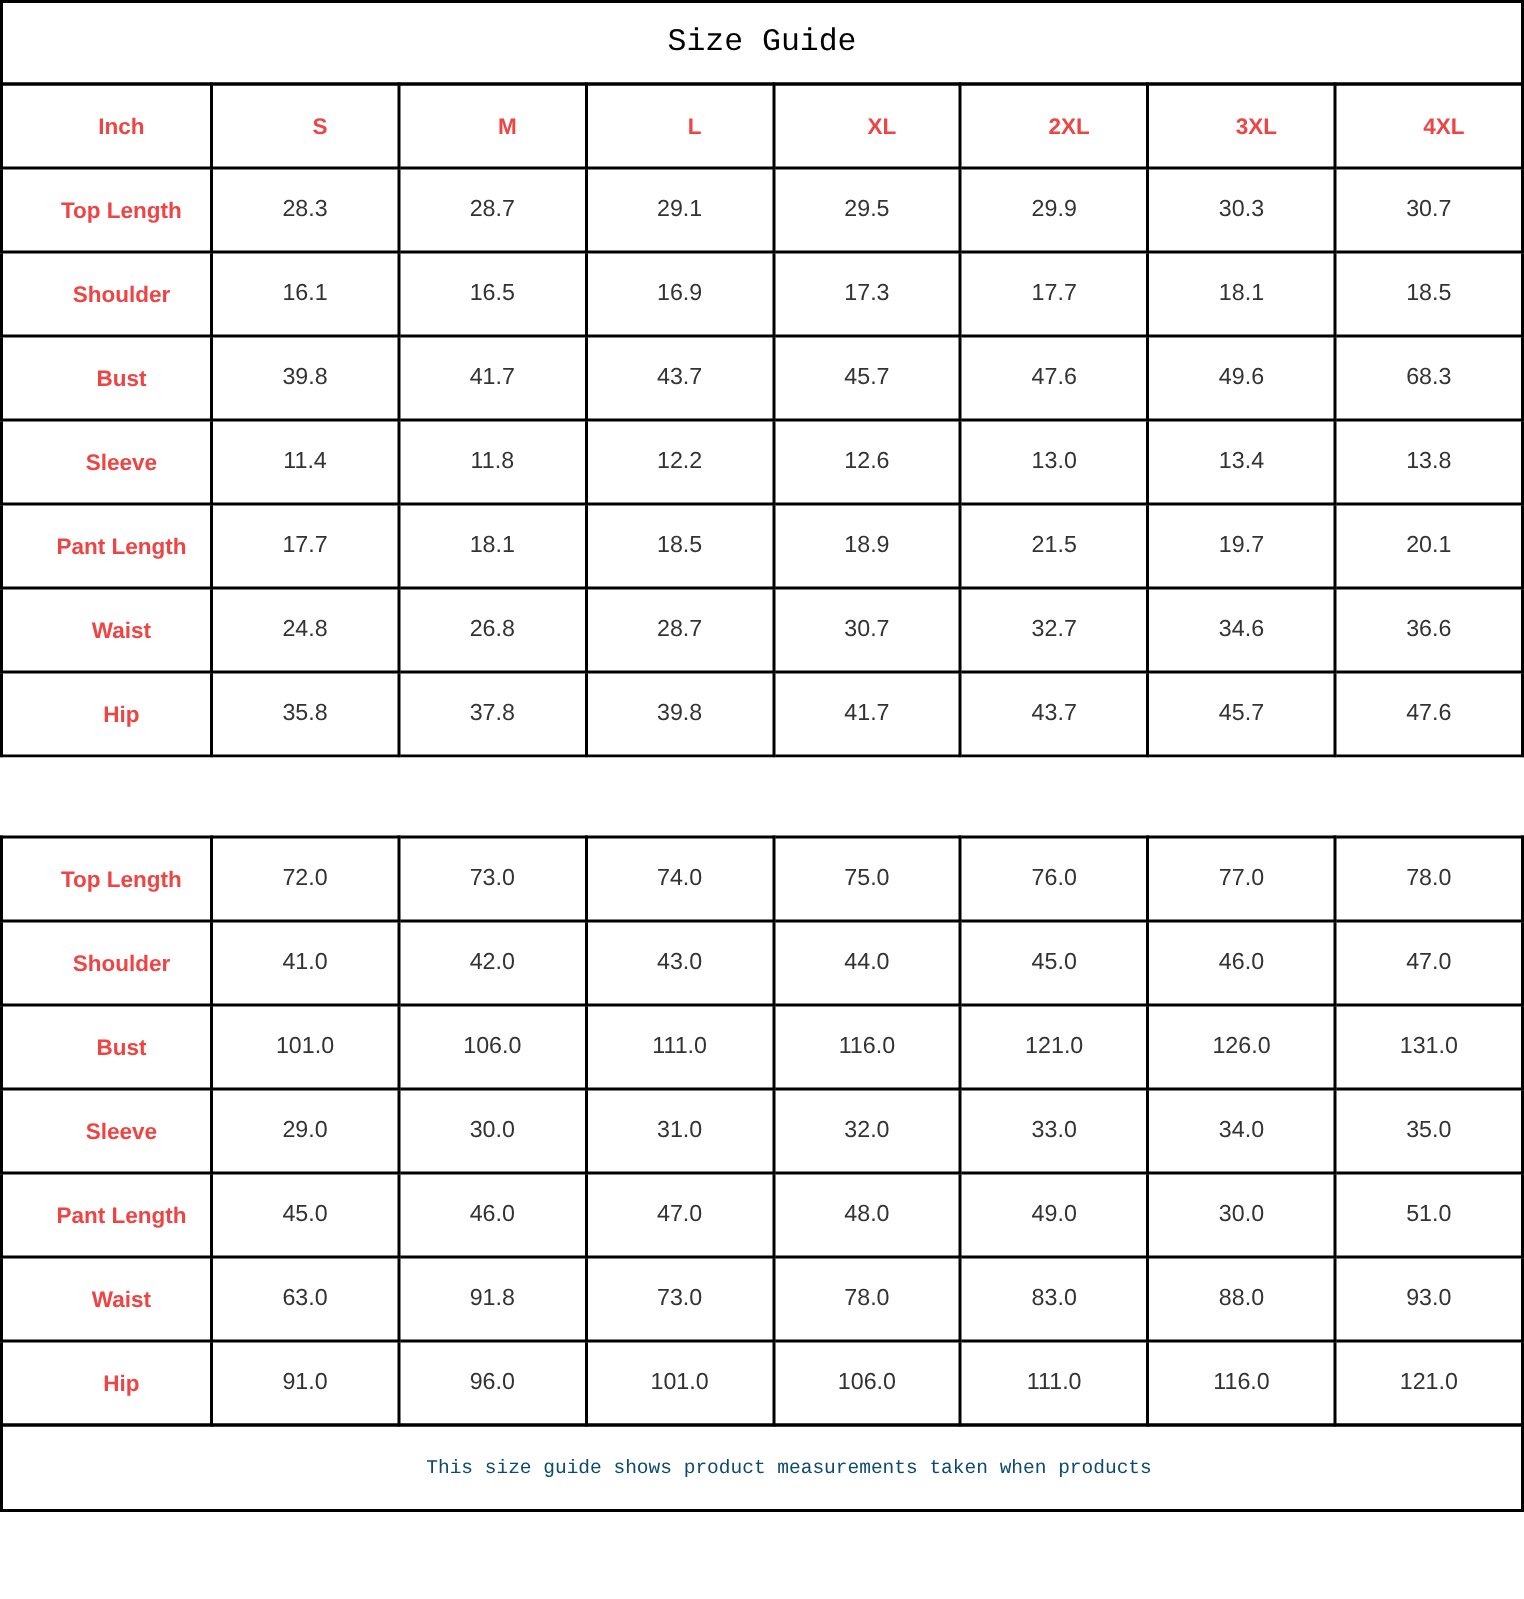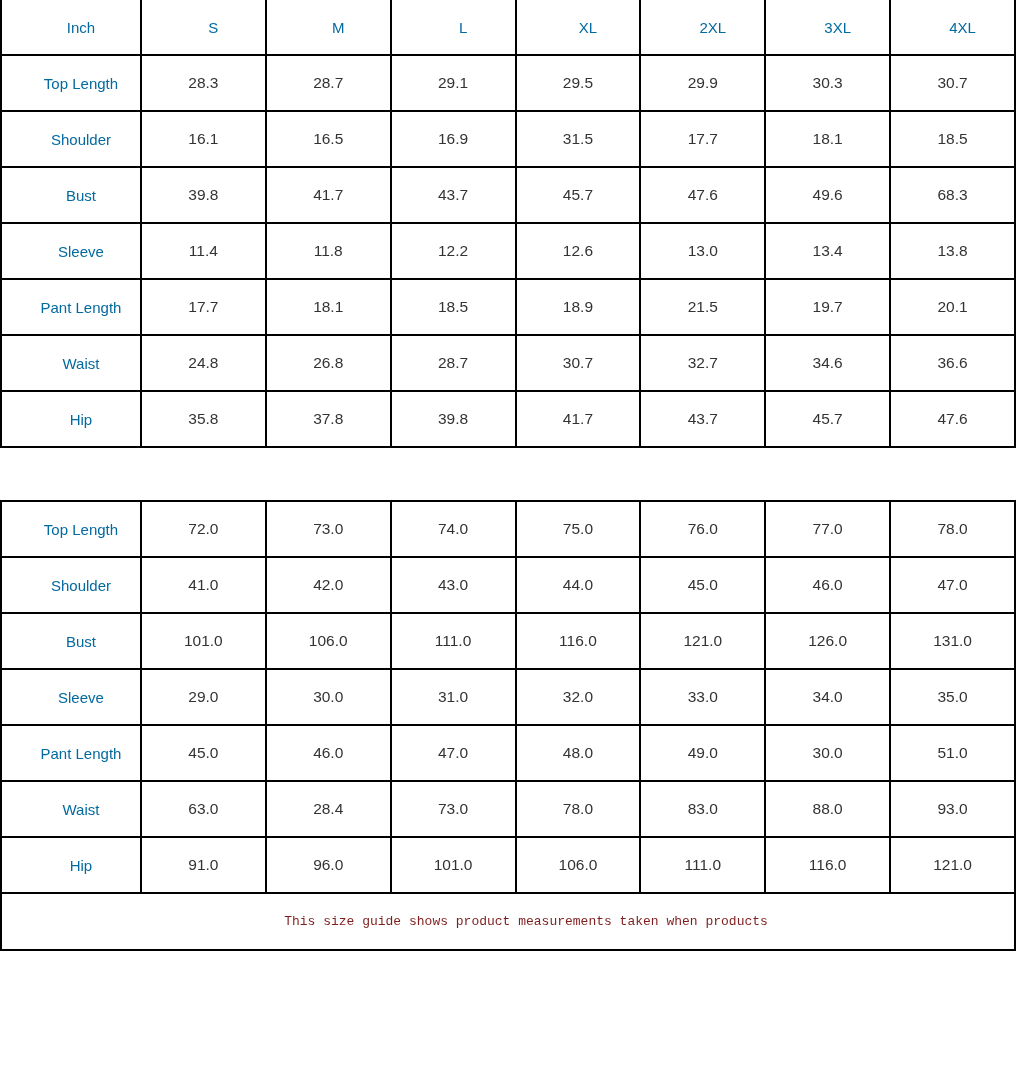--- a/index.html
+++ b/index.html
@@ -36,23 +36,23 @@
   table.size-table td {
     border: 2px solid #000000;
     height: 54px;
     text-align: center;
     vertical-align: middle;
     padding: 0;
     overflow: hidden;
     white-space: nowrap;
   }
   table.size-table th {
-    font-weight: normal;
+    font-weight: bold;
     font-size: 15px;
-    color: #0369a1;
+    color: #ef4444;
     padding-left: 20px;
   }
   table.size-table td.value {
     font-weight: normal;
     font-size: 15.5px;
     color: #333333;
   }
   .table-gap {
     width: 1016px;
     height: 52px;
@@ -62,33 +62,34 @@
     box-sizing: border-box;
     width: 1016px;
     height: 59px;
     border: 2px solid #000000;
     margin-top: -2px;
     display: flex;
     align-items: center;
     justify-content: center;
     font-family: "Liberation Mono", "DejaVu Sans Mono", monospace;
     font-size: 13px;
-    color: #7f1d1d;
+    color: #0c4a6e;
     padding-left: 36px;
   }
   .footer-text {
     text-align: left;
     line-height: 19px;
   }
 </style>
 </head>
 <body>
 
 <div class="sheet">
 
+  <div class="title-bar">Size Guide</div>
 
   <table class="size-table">
     <colgroup>
       <col style="width:13.8%">
       <col style="width:12.314%">
         <col style="width:12.314%">
         <col style="width:12.314%">
         <col style="width:12.314%">
         <col style="width:12.314%">
         <col style="width:12.314%">
@@ -113,21 +114,21 @@
         <td class="value">29.5</td>
         <td class="value">29.9</td>
         <td class="value">30.3</td>
         <td class="value">30.7</td>
       </tr>
       <tr>
         <th>Shoulder</th>
         <td class="value">16.1</td>
         <td class="value">16.5</td>
         <td class="value">16.9</td>
-        <td class="value">31.5</td>
+        <td class="value">17.3</td>
         <td class="value">17.7</td>
         <td class="value">18.1</td>
         <td class="value">18.5</td>
       </tr>
       <tr>
         <th>Bust</th>
         <td class="value">39.8</td>
         <td class="value">41.7</td>
         <td class="value">43.7</td>
         <td class="value">45.7</td>
@@ -238,21 +239,21 @@
         <td class="value">46.0</td>
         <td class="value">47.0</td>
         <td class="value">48.0</td>
         <td class="value">49.0</td>
         <td class="value">30.0</td>
         <td class="value">51.0</td>
       </tr>
       <tr>
         <th>Waist</th>
         <td class="value">63.0</td>
-        <td class="value">28.4</td>
+        <td class="value">91.8</td>
         <td class="value">73.0</td>
         <td class="value">78.0</td>
         <td class="value">83.0</td>
         <td class="value">88.0</td>
         <td class="value">93.0</td>
       </tr>
       <tr>
         <th>Hip</th>
         <td class="value">91.0</td>
         <td class="value">96.0</td>

